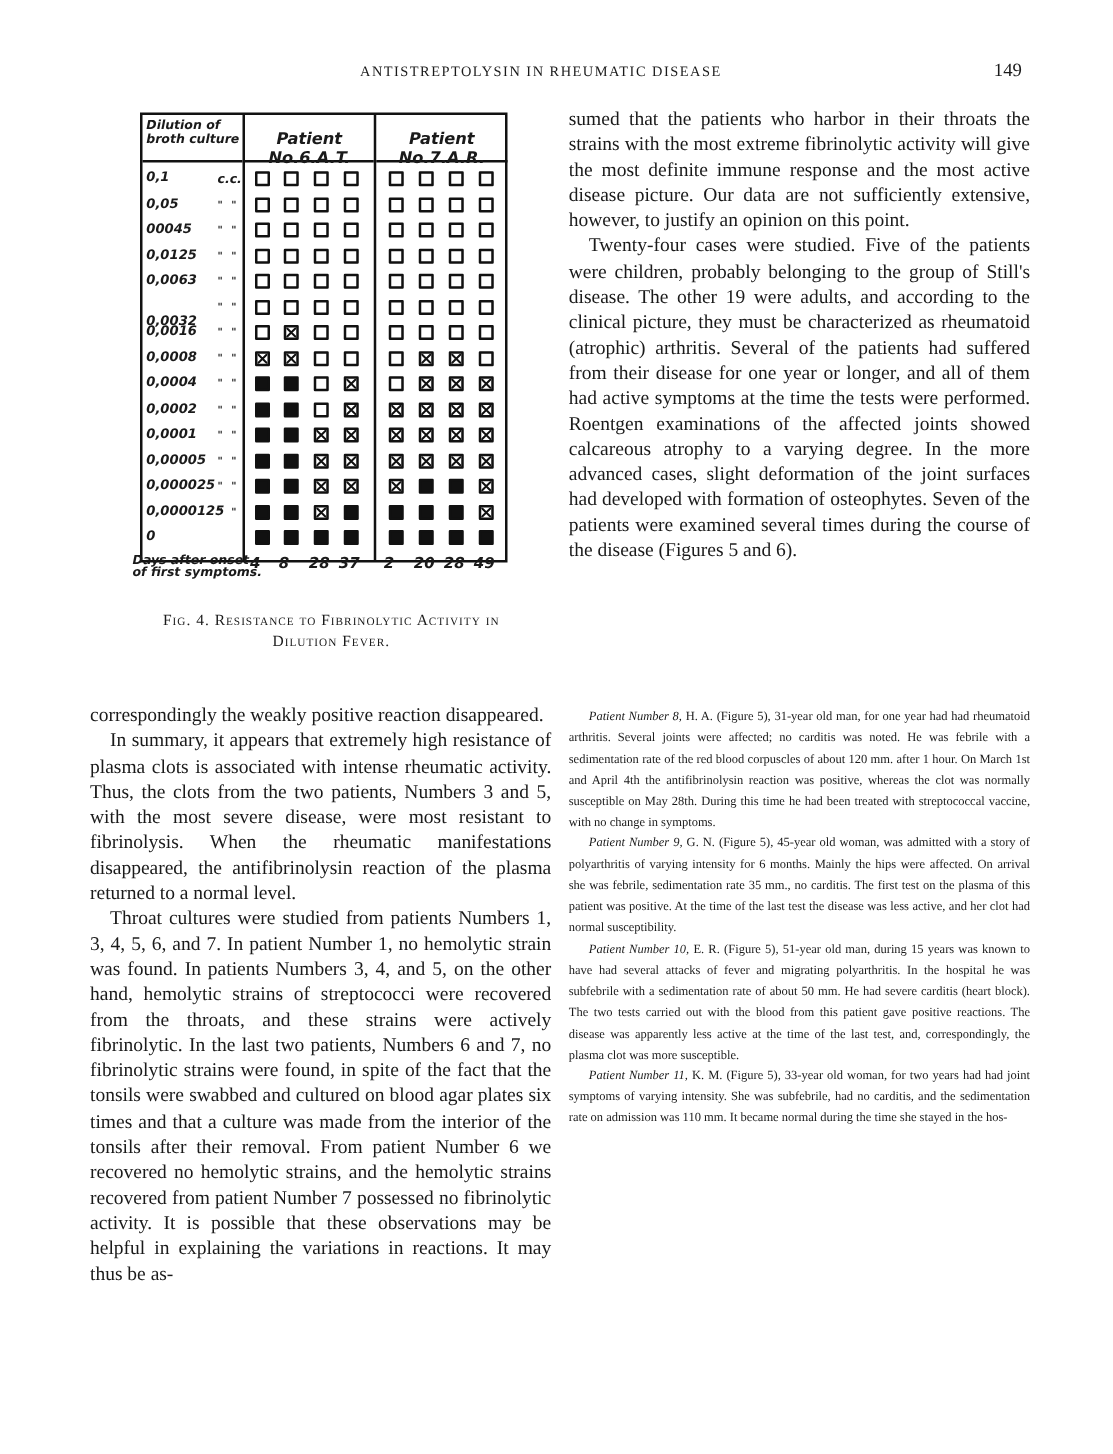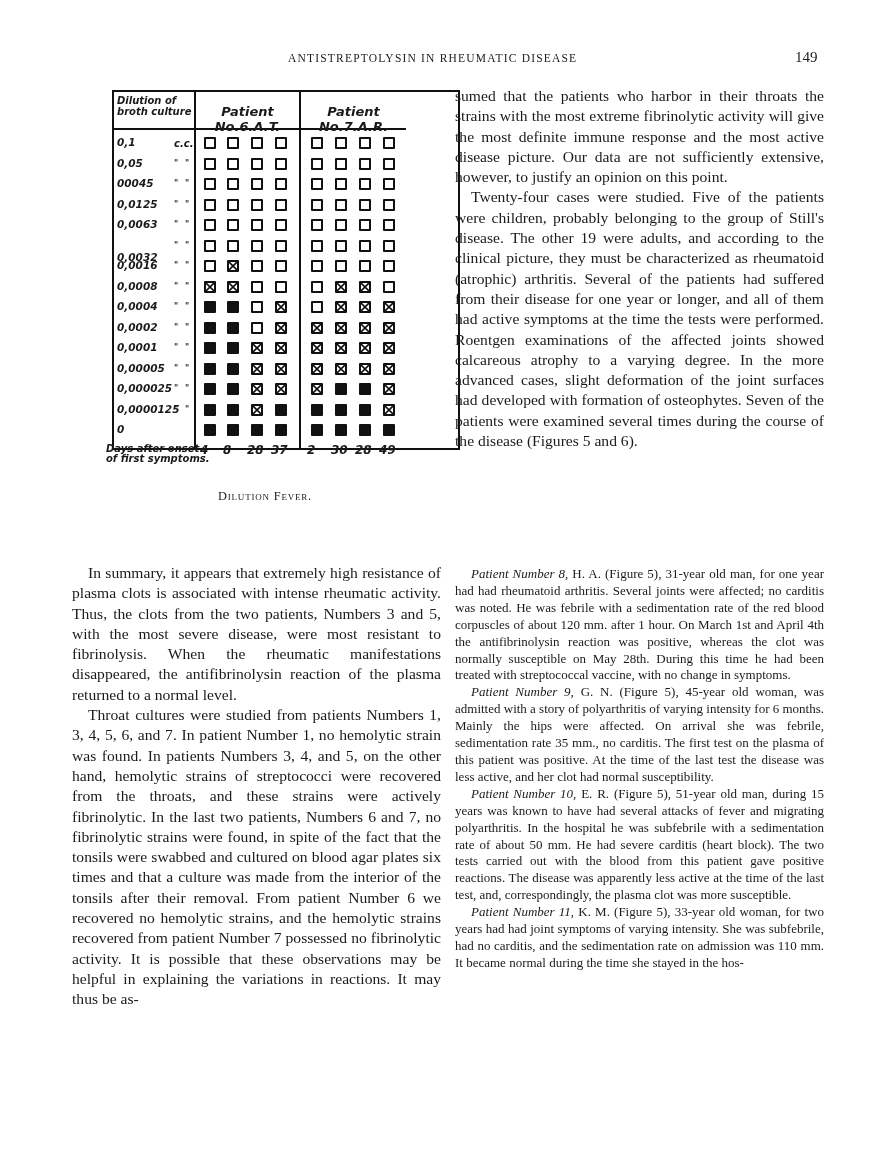--- a/index.html
+++ b/index.html
@@ -7,29 +7,29 @@
          font-family: "Liberation Serif", "DejaVu Serif", serif; color: #1a1a1a; }
   .running-head { position: absolute; top: 52px; left: 288px; font-size: 11.5px; letter-spacing: 1.2px; }
   .page-number { position: absolute; top: 49px; left: 795px; font-size: 15px; }
 
   .col { position: absolute; width: 369px; font-size: 15.6px; line-height: 20.3px; text-align: justify; }
   .col p { margin: 0; }
   .col p.indent { text-indent: 16px; }
   #left-col-text { left: 72px; top: 563px; }
   #right-col-top { left: 455px; top: 86px; }
   .section-heading { font-style: italic; text-align: center; margin: 16px 0 6px 0 !important; font-size: 15.6px; }
-  .small { font-size: 13px; line-height: 16.9px; }
+  .small { font-size: 10px; line-height: 16.9px; }
   .small p { text-indent: 16px; }
   .small em { font-style: italic; }
   #right-col-small { left: 455px; top: 566px; width: 369px; }
 
   
   #figure { position: absolute; left: 112px; top: 90px; width: 296px; height: 357px; }
   .fig-font { font-family: "DejaVu Sans", sans-serif; font-style: italic; font-weight: bold; }
-  #fig-table { position: absolute; left: 0; top: 0; width: 348px; height: 360px;
+  #fig-table { position: absolute; left: 0; top: 0; width: 294px; height: 360px;
                border: 2px solid #111; box-sizing: border-box; }
   .hdr-cell { position: absolute; top: 0; height: 38px; border-bottom: 2px solid #111; box-sizing: border-box; }
   .vline { position: absolute; top: 0; bottom: 0; width: 2px; background: #111; }
   .hdr-dil { left: 0; width: 80px; font-size: 10px; line-height: 11px; padding: 3px 0 0 3px; }
   .hdr-p6 { left: 82px; width: 103px; font-size: 13px; padding-top: 12px; text-align: center; }
   .hdr-p7 { left: 187px; width: 105px; font-size: 13px; padding-top: 12px; text-align: center; }
   .row-label { position: absolute; left: 3px; font-size: 10.5px; }
   .row-unit { position: absolute; left: 60px; font-size: 8px; letter-spacing: 2px; }
   .cell { position: absolute; width: 12px; height: 12px; box-sizing: border-box; border: 2px solid #111; border-radius: 1px; }
   .cell.solid { background: #111; }
@@ -338,31 +338,33 @@
   <div class="days-label fig-font">
     <div>Days after onset</div>
     <div>of first symptoms.</div>
   </div>
   <div id="day-nums">
       <div class="day-num fig-font" style="left: 88px;">4</div>
       <div class="day-num fig-font" style="left: 111px;">8</div>
       <div class="day-num fig-font" style="left: 135px;">28</div>
       <div class="day-num fig-font" style="left: 159px;">37</div>
       <div class="day-num fig-font" style="left: 195px;">2</div>
-      <div class="day-num fig-font" style="left: 219px;">30</div>
+      <div class="day-num fig-font" style="left: 219px;">20</div>
       <div class="day-num fig-font" style="left: 243px;">28</div>
       <div class="day-num fig-font" style="left: 267px;">49</div>
     </div>
 </div>
 
 <div class="caption">
+  <div>Fig. 4. Resistance to Fibrinolytic Activity in</div>
   <div>Dilution Fever.</div>
 </div>
 
 <div id="left-col-text" class="col">
+  <p>correspondingly the weakly positive reaction disappeared.</p>
   <p class="indent">In summary, it appears that extremely high resistance of plasma clots is associated with intense rheumatic activity. Thus, the clots from the two patients, Numbers 3 and 5, with the most severe disease, were most resistant to fibrinolysis. When the rheumatic manifestations disappeared, the antifibrinolysin reaction of the plasma returned to a normal level.</p>
   <p class="indent">Throat cultures were studied from patients Numbers 1, 3, 4, 5, 6, and 7. In patient Number 1, no hemolytic strain was found. In patients Numbers 3, 4, and 5, on the other hand, hemolytic strains of streptococci were recovered from the throats, and these strains were actively fibrinolytic. In the last two patients, Numbers 6 and 7, no fibrinolytic strains were found, in spite of the fact that the tonsils were swabbed and cultured on blood agar plates six times and that a culture was made from the interior of the tonsils after their removal. From patient Number 6 we recovered no hemolytic strains, and the hemolytic strains recovered from patient Number 7 possessed no fibrinolytic activity. It is possible that these observations may be helpful in explaining the variations in reactions. It may thus be as-</p>
 </div>
 
 <div id="right-col-top" class="col">
   <p>sumed that the patients who harbor in their throats the strains with the most extreme fibrinolytic activity will give the most definite immune response and the most active disease picture. Our data are not sufficiently extensive, however, to justify an opinion on this point.</p>
   <p class="indent">Twenty-four cases were studied. Five of the patients were children, probably belonging to the group of Still's disease. The other 19 were adults, and according to the clinical picture, they must be characterized as rheumatoid (atrophic) arthritis. Several of the patients had suffered from their disease for one year or longer, and all of them had active symptoms at the time the tests were performed. Roentgen examinations of the affected joints showed calcareous atrophy to a varying degree. In the more advanced cases, slight deformation of the joint surfaces had developed with formation of osteophytes. Seven of the patients were examined several times during the course of the disease (Figures 5 and 6).</p>
 </div>
 
 <div id="right-col-small" class="col small">

